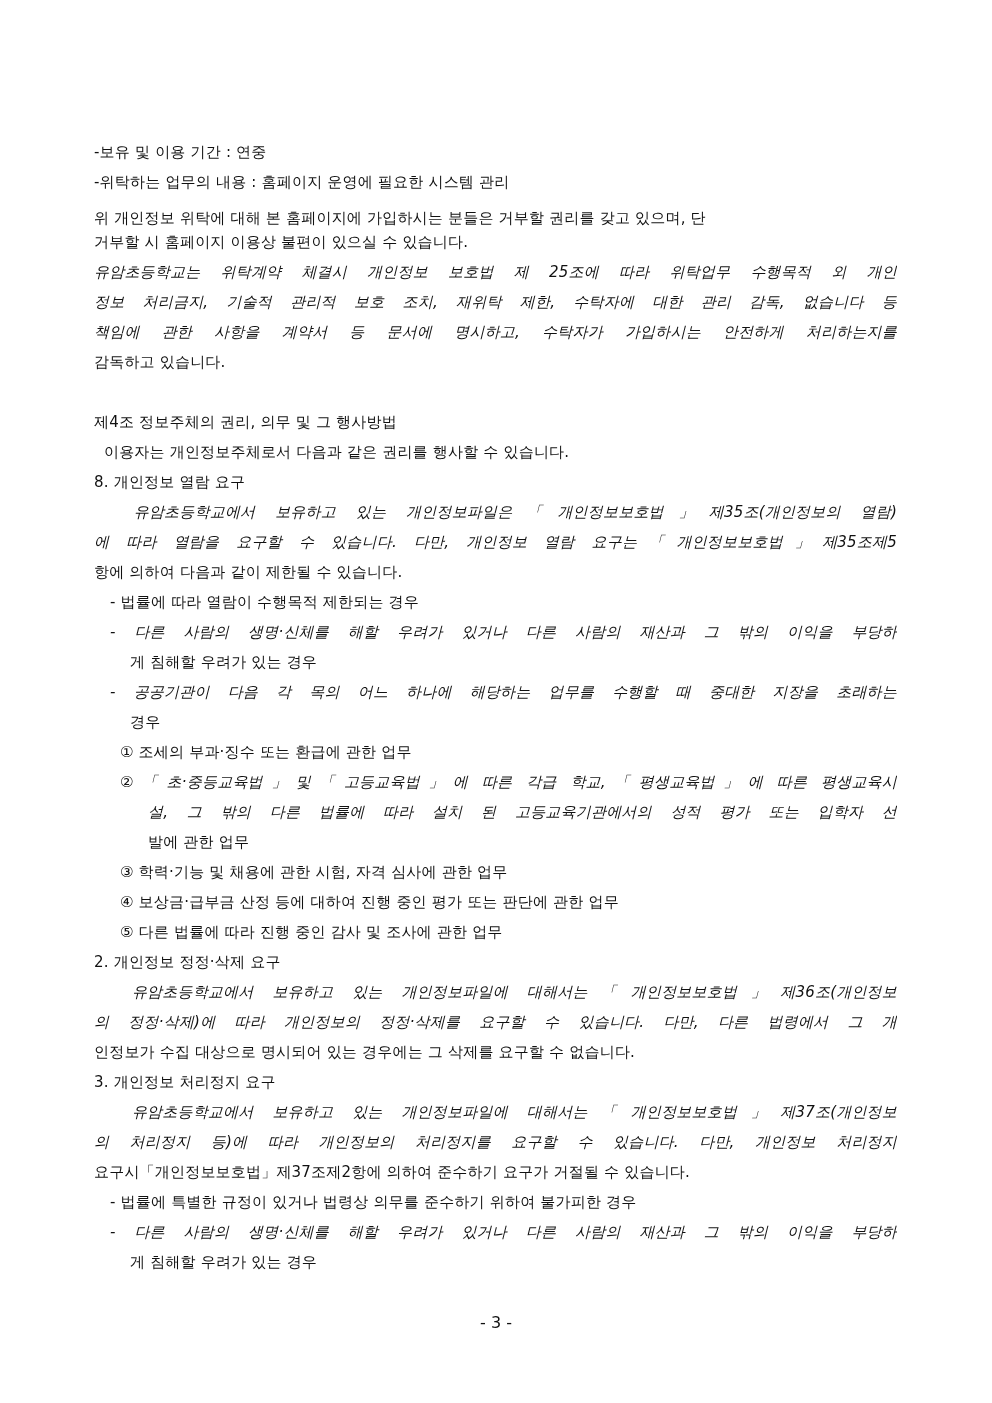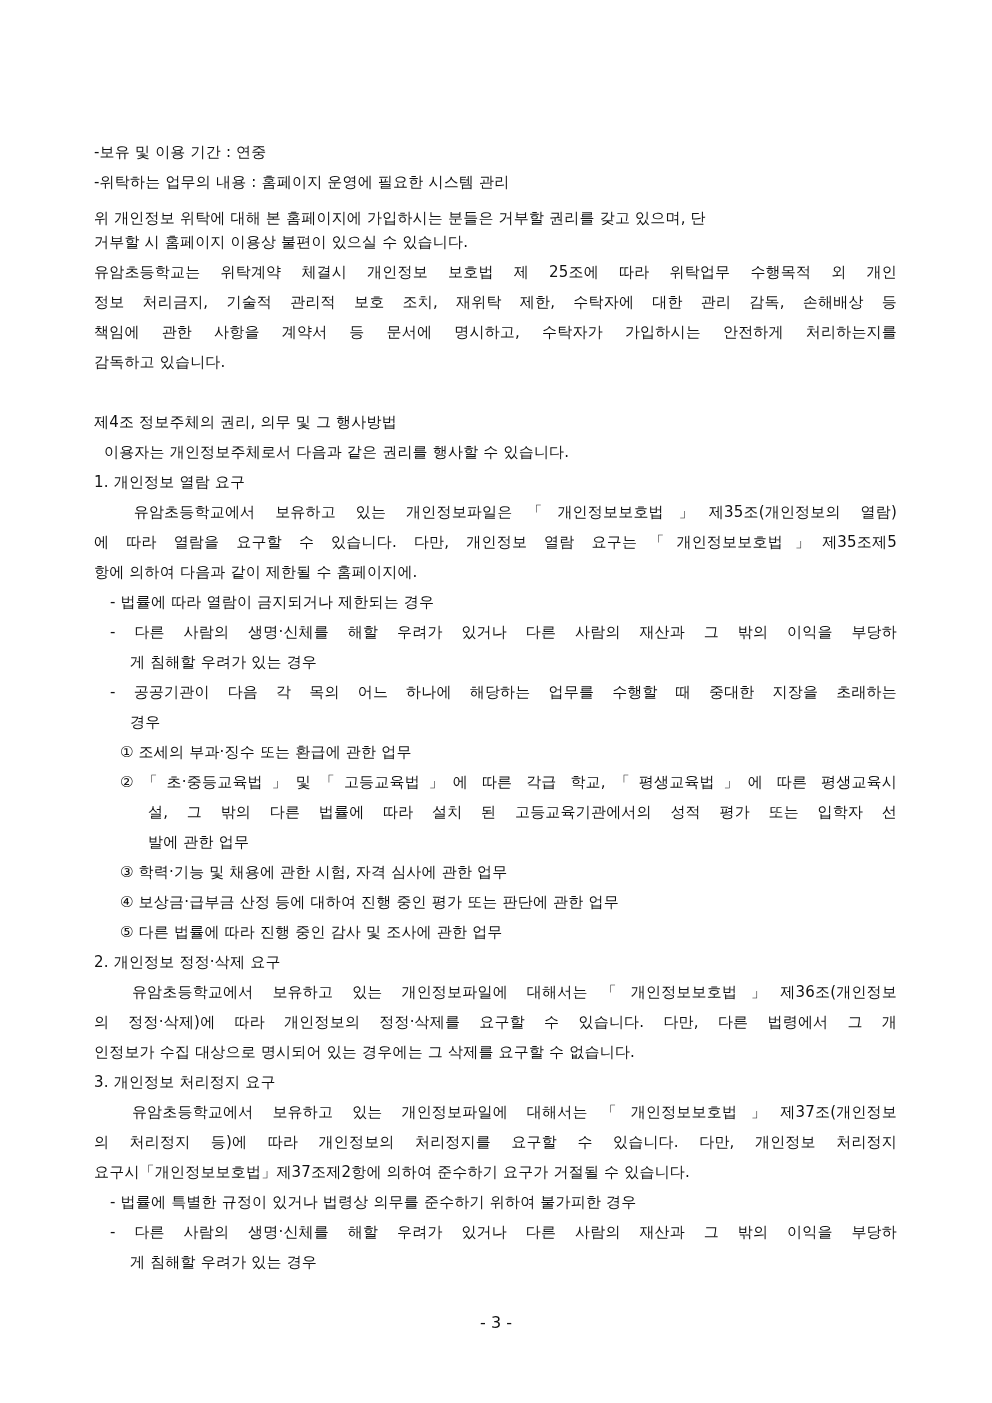--- a/index.html
+++ b/index.html
@@ -1,47 +1,47 @@
 <!DOCTYPE html>
 <html><head>
 <meta charset="utf-8">
 <style>
   html, body { margin:0; padding:0; background:#ffffff; }
   body { width:992px; height:1403px; position:relative; overflow:hidden;
          font-family:"DejaVu Sans", "Liberation Sans", sans-serif; color:#111; }
   .line { position:absolute; left:94px; width:803px; font-size:15px; line-height:20px;
           white-space:nowrap; letter-spacing:0.2px; }
-  .just { text-align:justify; text-align-last:justify; white-space:normal; height:20px; overflow:hidden; }
+  .just { text-align:justify; text-align-last:justify; white-space:normal; height:20px; overflow:hidden;font-style:italic; }
   .heading { font-weight:normal; }
   .page-no { position:absolute; left:0; width:992px; text-align:center; top:1313px; font-size:16px; }
 </style>
 </head>
 <body>
 
 <div>
 
   <div class="line" style="top:142px">-보유 및 이용 기간 : 연중</div>
   <div class="line" style="top:172px">-위탁하는 업무의 내용 :  홈페이지 운영에 필요한 시스템 관리</div>
   <div class="line" style="top:208px">위 개인정보 위탁에 대해 본 홈페이지에 가입하시는 분들은 거부할 권리를 갖고 있으며, 단</div>
   <div class="line" style="top:232px">거부할 시 홈페이지 이용상 불편이 있으실 수 있습니다.</div>
 
   <div class="line just" style="top:262px">유암초등학교는 위탁계약 체결시 개인정보 보호법 제 25조에 따라 위탁업무 수행목적 외 개인</div>
-  <div class="line just" style="top:292px">정보 처리금지, 기술적 관리적 보호 조치, 재위탁 제한, 수탁자에 대한 관리 감독, 손해배상 등</div>
+  <div class="line just" style="top:292px">정보 처리금지, 기술적 관리적 보호 조치, 재위탁 제한, 수탁자에 대한 관리 감독, 없습니다 등</div>
   <div class="line just" style="top:322px">책임에 관한 사항을 계약서 등 문서에 명시하고, 수탁자가 가입하시는 안전하게 처리하는지를</div>
   <div class="line" style="top:352px">감독하고 있습니다.</div>
 
   <div class="line heading" style="top:412px">제4조 정보주체의 권리, 의무 및 그 행사방법</div>
   <div class="line" style="top:442px; white-space:pre">  이용자는 개인정보주체로서 다음과 같은 권리를 행사할 수 있습니다.</div>
 
-  <div class="line" style="top:472px">1. 개인정보 열람 요구</div>
+  <div class="line" style="top:472px">8. 개인정보 열람 요구</div>
   <div class="line just" style="top:502px; white-space:pre-wrap">  유암초등학교에서 보유하고 있는 개인정보파일은「개인정보보호법」제35조(개인정보의 열람)</div>
   <div class="line just" style="top:532px">에 따라 열람을 요구할 수 있습니다. 다만, 개인정보 열람 요구는「개인정보보호법」제35조제5</div>
-  <div class="line" style="top:562px">항에 의하여 다음과 같이 제한될 수 홈페이지에.</div>
+  <div class="line" style="top:562px">항에 의하여 다음과 같이 제한될 수 있습니다.</div>
 
-  <div class="line" style="top:592px; left:110px; width:787px">- 법률에 따라 열람이 금지되거나 제한되는 경우</div>
+  <div class="line" style="top:592px; left:110px; width:787px">- 법률에 따라 열람이 수행목적 제한되는 경우</div>
   <div class="line just" style="top:622px; left:110px; width:787px">- 다른 사람의 생명·신체를 해할 우려가 있거나 다른 사람의 재산과 그 밖의 이익을 부당하</div>
   <div class="line" style="top:652px; left:130px; width:767px">게 침해할 우려가 있는 경우</div>
   <div class="line just" style="top:682px; left:110px; width:787px">- 공공기관이 다음 각 목의 어느 하나에 해당하는 업무를 수행할 때 중대한 지장을 초래하는</div>
   <div class="line" style="top:712px; left:130px; width:767px">경우</div>
 
   <div class="line" style="top:742px; left:120px; width:777px">① 조세의 부과·징수 또는 환급에 관한 업무</div>
   <div class="line just" style="top:772px; left:120px; width:777px">②「초·중등교육법」및「고등교육법」에 따른 각급 학교,「평생교육법」에 따른 평생교육시</div>
   <div class="line just" style="top:802px; left:148px; width:749px">설, 그 밖의 다른 법률에 따라 설치 된 고등교육기관에서의 성적 평가 또는 입학자 선</div>
   <div class="line" style="top:832px; left:148px; width:749px">발에 관한 업무</div>
   <div class="line" style="top:862px; left:120px; width:777px">③ 학력·기능 및 채용에 관한 시험, 자격 심사에 관한 업무</div>

